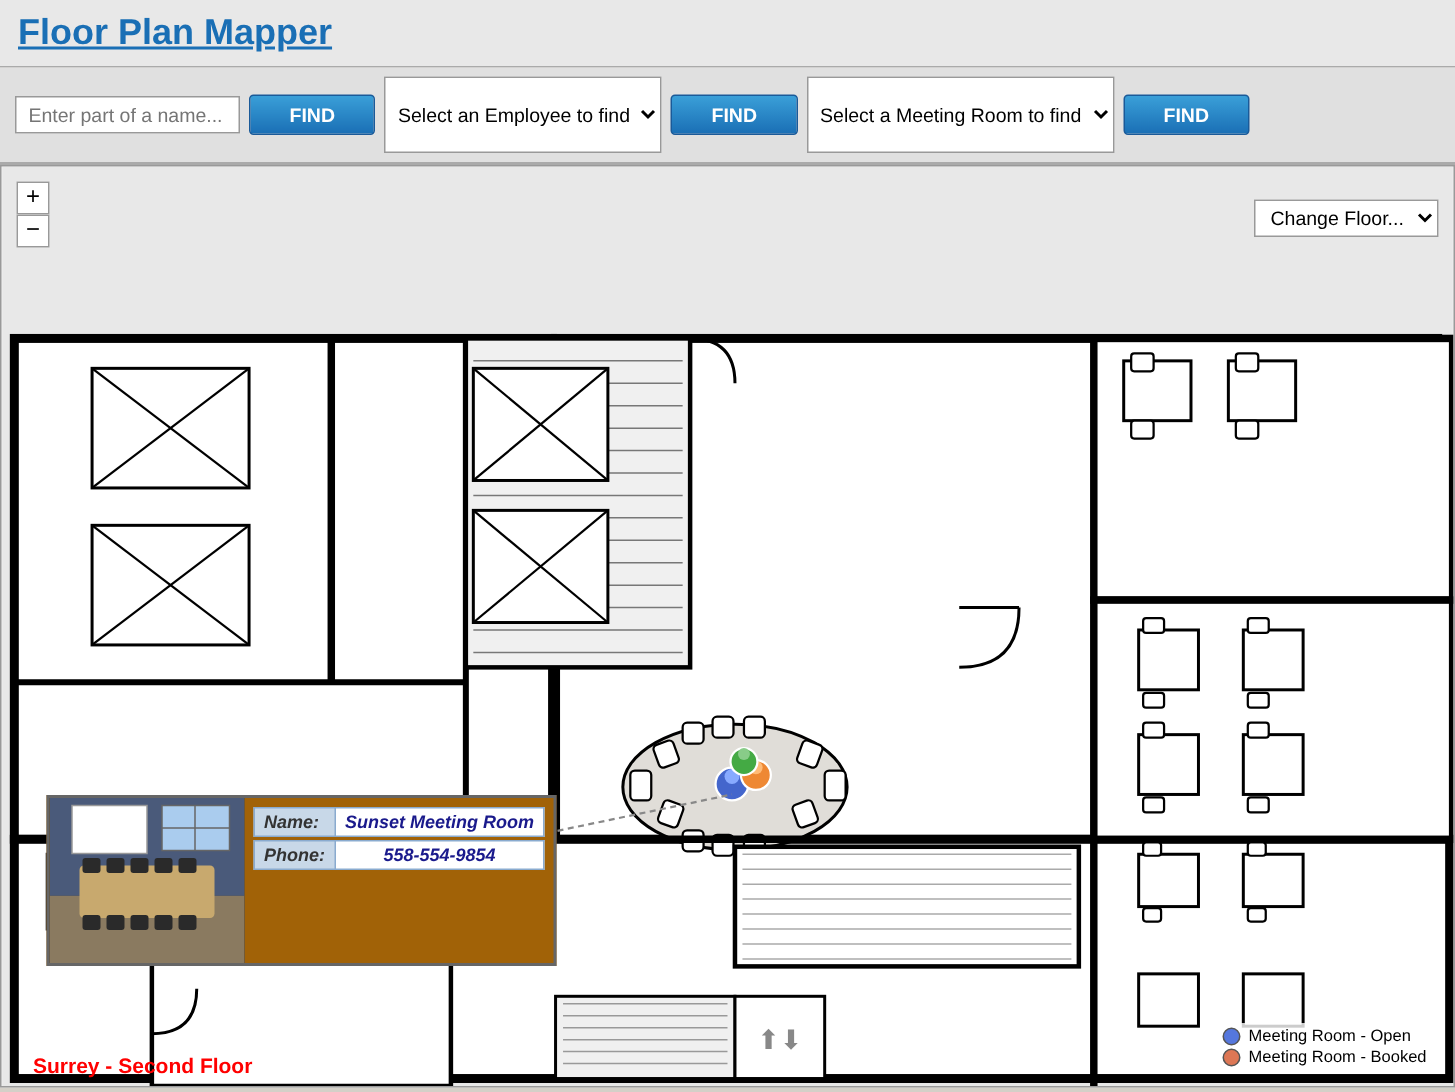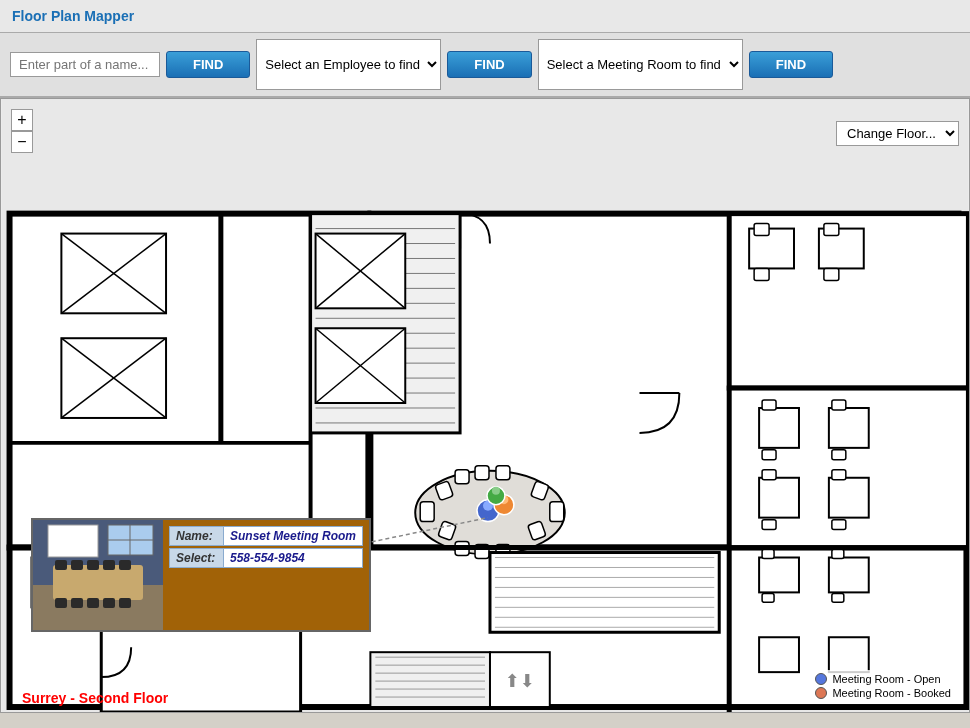--- a/index.html
+++ b/index.html
@@ -1,19 +1,19 @@
 <!DOCTYPE html>
 <html><head>
   <meta charset="utf-8">
   <style>
     * { box-sizing: border-box; margin: 0; padding: 0; }
     body { font-family: Arial, sans-serif; background: #d4d0c8; width: 970px; height: 728px; overflow: hidden; }
 
     #header { background: #e8e8e8; padding: 8px 12px; border-bottom: 1px solid #aaa; }
-    #header h1 { color: #1a6fb5; font-size: 14px; font-weight: bold; }
+    #header h1 { color: #1a6fb5; font-size: 24px; font-weight: bold; text-decoration: underline; }
 
     #toolbar { background: #e0e0e0; padding: 6px 10px; display: flex; align-items: center; gap: 6px; border-bottom: 2px solid #aaa; }
     #toolbar input[type="text"] { padding: 4px 8px; border: 1px solid #999; font-size: 13px; width: 150px; color: #aaa; }
     #toolbar select { padding: 16px 4px; border: 1px solid #999; font-size: 13px; background: white; }
     .find-btn { background: linear-gradient(to bottom, #3a9fd8, #1a6fb5); color: white; border: 1px solid #1a5a99; padding: 5px 26px; font-size: 13px; font-weight: bold; cursor: pointer; border-radius: 3px; }
 
     #map-container { position: relative; background: #f0f0f0; width: 970px; height: 615px; overflow: hidden; border: 1px solid #999; }
 
     
     #floor-plan { position: absolute; top: 0; left: 0; width: 100%; height: 100%; }
@@ -25,21 +25,21 @@
     
     #change-floor { position: absolute; top: 10px; right: 10px; z-index: 10; display: flex; align-items: center; gap: 4px; }
     #change-floor select { padding: 3px 6px; border: 1px solid #999; font-size: 13px; background: white; margin-top: 12px; }
 
     
     #popup { position: absolute; left: 30px; bottom: 80px; z-index: 20; background: #a16207; border: 2px solid #666; display: flex; align-items: stretch; font-style: italic; }
     #popup-img { width: 130px; height: 110px; background: #555; overflow: hidden; }
     #popup-info { padding: 6px; min-width: 180px; }
     .info-row { display: flex; margin-bottom: 2px; }
     .info-label { background: #c8d8e8; border: 1px solid #8aabcf; padding: 2px 6px; font-size: 12px; font-weight: bold; color: #333; min-width: 55px; }
-    .info-value { background: white; border: 1px solid #8aabcf; border-left: none; padding: 2px 6px; font-size: 12px; font-weight: bold; color: #1a1a8c; flex: 1; }
+    .info-value { background: white; border: 1px solid #8aabcf; border-left: none; padding: 2px 6px; font-size: 12px; font-weight: bold; color: #1a1a8c; flex: 1; text-align: center; }
 
     
     #legend { position: absolute; bottom: 8px; right: 12px; z-index: 10; font-size: 11px; background: rgba(255,255,255,0.8); padding: 3px 6px; }
     .legend-item { display: flex; align-items: center; gap: 5px; margin-bottom: 2px; }
     .legend-dot { width: 12px; height: 12px; border-radius: 50%; border: 1px solid #555; }
 
     
     #floor-label { position: absolute; bottom: 6px; left: 21px; color: red; font-weight: bold; font-size: 14px; z-index: 10; }
 
     
@@ -264,21 +264,21 @@
         <line x1="97" y1="5" x2="97" y2="35" stroke="#666" stroke-width="1"></line>
         <line x1="75" y1="20" x2="120" y2="20" stroke="#666" stroke-width="1"></line>
       </svg>
     </div>
     <div id="popup-info">
       <div class="info-row">
         <span class="info-label">Name:</span>
         <span class="info-value">Sunset Meeting Room</span>
       </div>
       <div class="info-row">
-        <span class="info-label">Select:</span>
+        <span class="info-label">Phone:</span>
         <span class="info-value">558-554-9854</span>
       </div>
     </div>
   </div>
 
   <div id="legend">
     <div class="legend-item">
       <div class="legend-dot" style="background:#5577dd;"></div>
       <span>Meeting Room - Open</span>
     </div>

